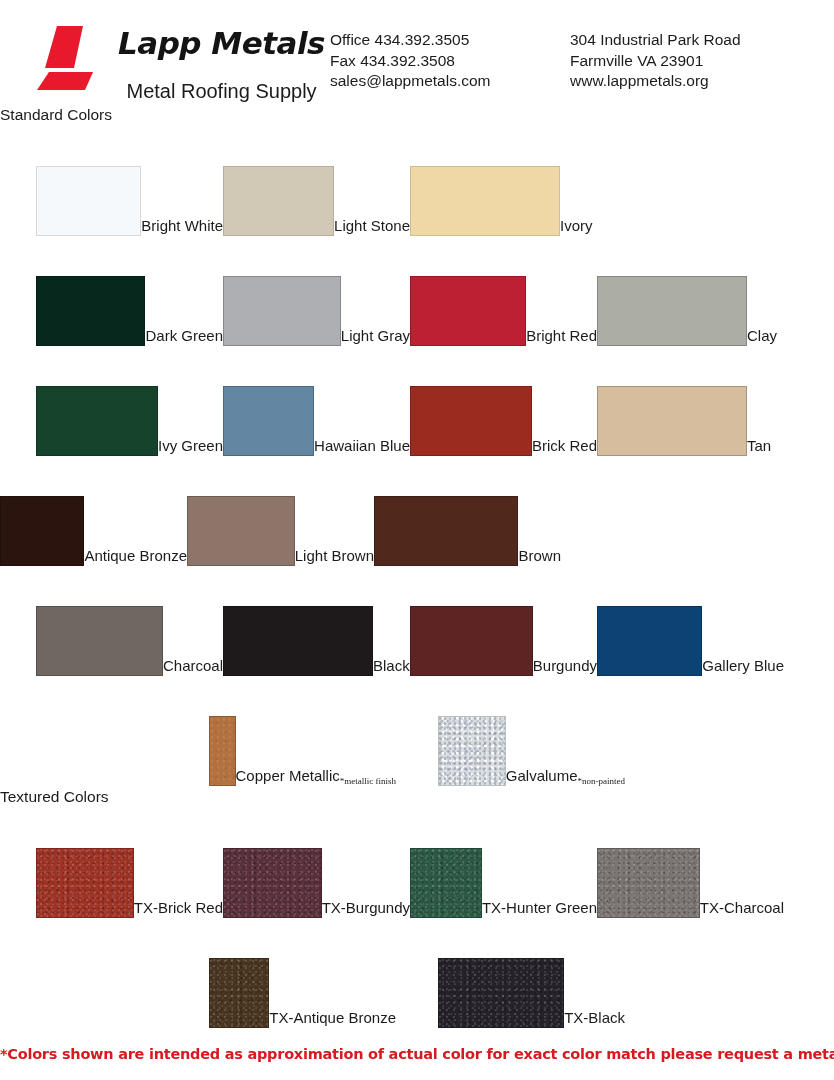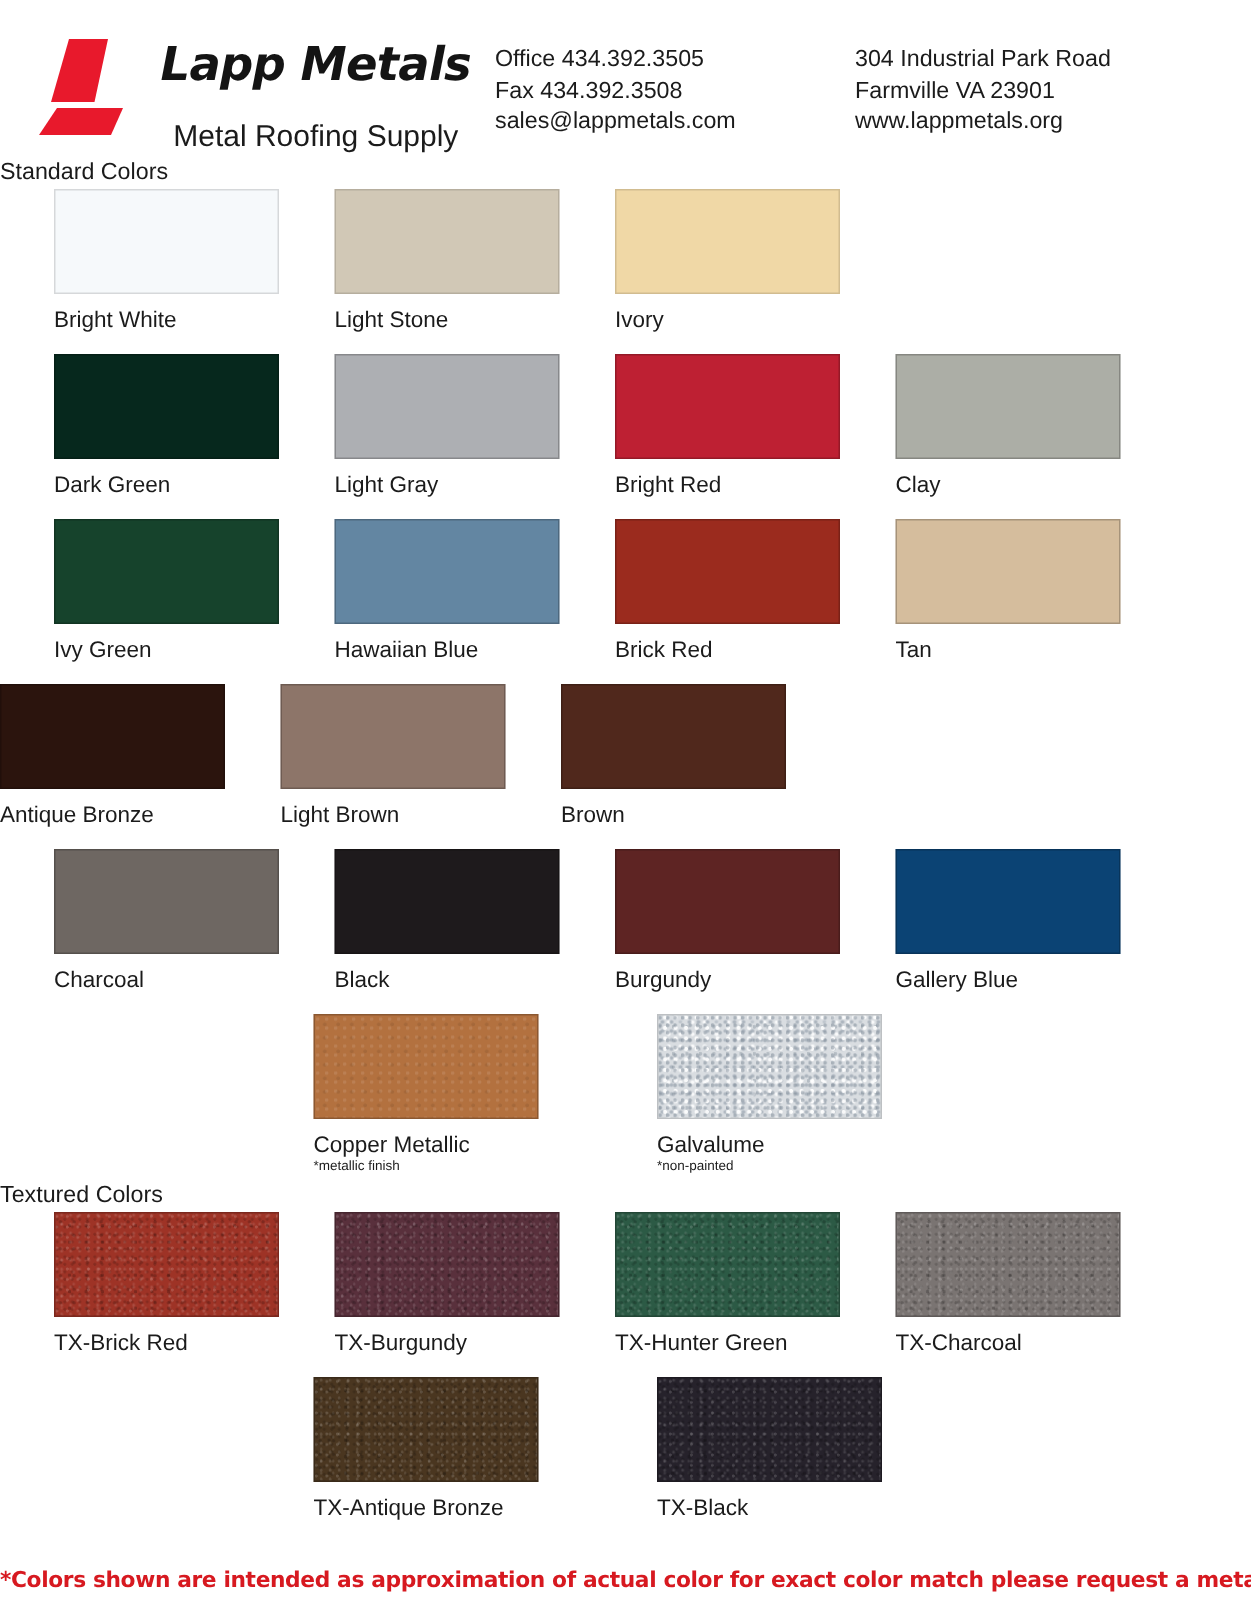--- a/index.html
+++ b/index.html
@@ -17,21 +17,21 @@
   }
 
   
   .header {
     position: relative;
     height: 100px;
     width: 834px;
   }
   .logo-block {
     position: absolute;
-    left: 19px;
+    left: 30px;
     top: 20px;
     width: 300px;
     height: 80px;
   }
   .logo-mark {
     position: absolute;
     left: 5px;
     top: 4px;
     width: 80px;
     height: 68px;
@@ -99,22 +99,22 @@
   .row {
     display: flex;
     justify-content: flex-start;
     height: 110px;
   }
   .row.centered { justify-content: center; gap: 42px; }
   .cell {
     width: 187px;
     box-sizing: border-box;
     display: flex;
-    flex-direction: column;
-    align-items: flex-start;
+    flex-direction: row;
+    align-items: flex-end;
   }
   .cell.offset-first { margin-left: 36px; }
 
   .swatch {
     width: 150px;
     height: 70px;
     border: 1px solid rgba(0,0,0,0.22);
     box-sizing: border-box;
     position: relative;
   }
@@ -128,20 +128,21 @@
     text-align: center;
     white-space: nowrap;
   }
   .swatch-sub {
     font-size: 9px;
     line-height: 10px;
     margin-top: -2px;
     color: #1b1b1b;
     text-align: center;
     white-space: nowrap;
+    font-family: Liberation Serif, serif;
   }
 
   
   .tex-grain::after,
   .tex-metal::after,
   .tex-speck::after {
     content: "";
     position: absolute;
     inset: 0;
     pointer-events: none;

